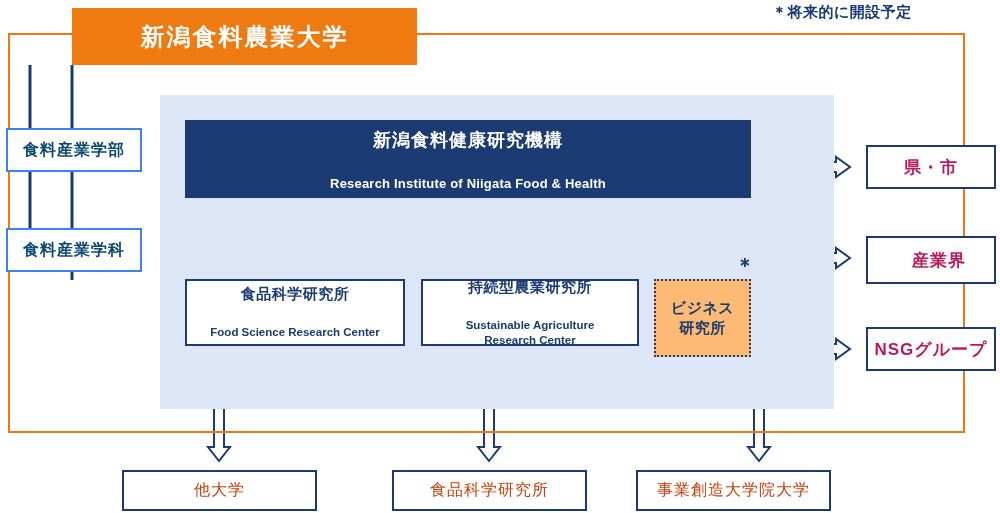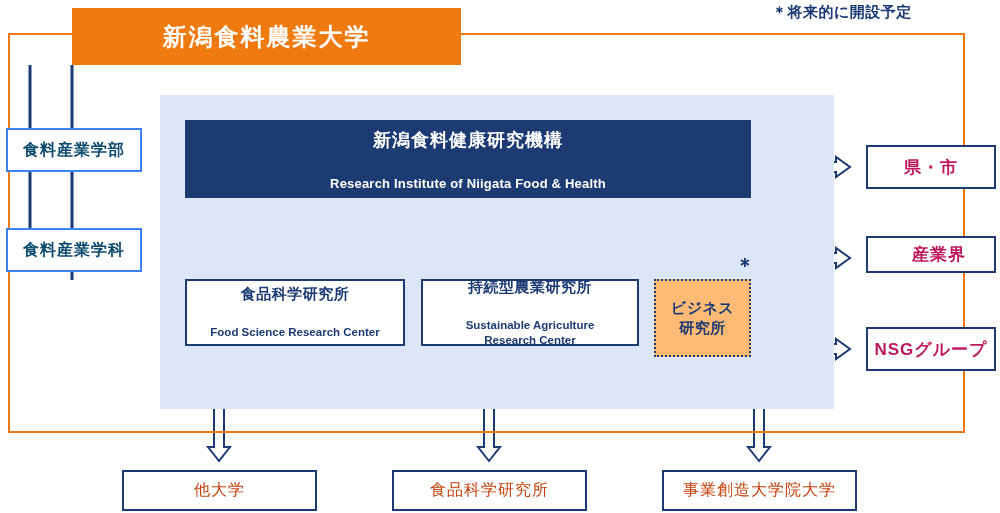--- a/index.html
+++ b/index.html
@@ -26,21 +26,21 @@
     width: 957px;
     height: 400px;
     border: 2px solid #f07814;
     background: transparent;
   }
 
   
   #univ-title {
     left: 72px;
     top: 8px;
-    width: 389px;
+    width: 345px;
     height: 57px;
     background: #ef7b10;
     color: #ffffff;
     display: flex;
     align-items: center;
     justify-content: center;
     font-size: 24px;
     font-weight: bold;
     letter-spacing: 2px;
   }
@@ -144,39 +144,39 @@
     border: 2px solid #1b3b72;
     color: #be185d;
     display: flex;
     align-items: center;
     justify-content: center;
     font-size: 17px;
     font-weight: bold;
     letter-spacing: 1px;
   }
   #partner-pref { left: 866px; top: 145px; width: 130px; height: 44px; }
-  #partner-ind  { left: 866px; top: 236px; width: 130px; height: 37px; padding-left: 16px; }
+  #partner-ind  { left: 866px; top: 236px; width: 130px; height: 48px; padding-left: 16px; }
   #partner-nsg  { left: 866px; top: 327px; width: 130px; height: 44px; }
 
   
   .bottom-box {
     background: #ffffff;
     border: 2px solid #1b3b72;
     color: #c2410c;
     display: flex;
     align-items: center;
     justify-content: center;
     font-size: 16px;
     letter-spacing: 1px;
     height: 41px;
     top: 470px;
   }
   #bottom-other { left: 122px; width: 195px; }
   #bottom-med   { left: 392px; width: 195px; }
-  #bottom-biz   { left: 662px; width: 195px; }
+  #bottom-biz   { left: 636px; width: 195px; }
 
   
   #footnote {
     left: 772px;
     top: 0px;
     width: 220px;
     height: 24px;
     color: #1b3b72;
     font-size: 15px;
     font-weight: bold;

